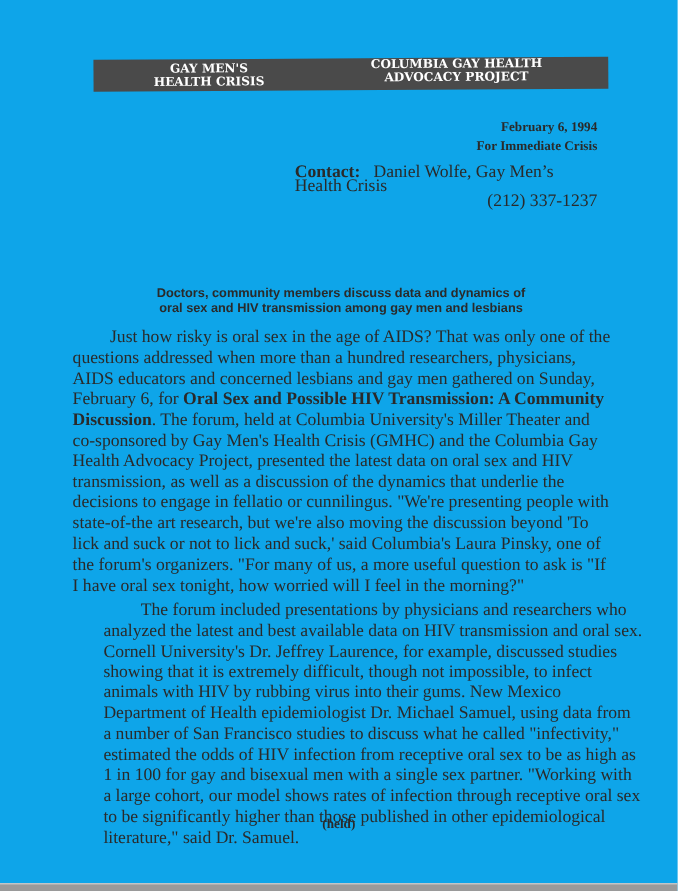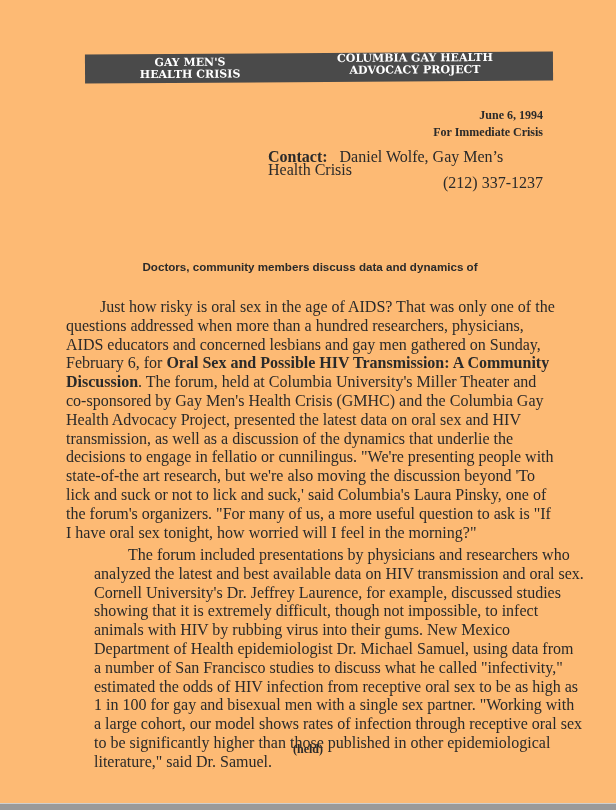--- a/index.html
+++ b/index.html
@@ -2,21 +2,21 @@
 <html><head>
 <meta charset="utf-8">
 <style>
   html, body { margin: 0; padding: 0; }
   body {
     width: 616px; height: 810px; overflow: hidden; position: relative;
     background: #fefdfa;
     font-family: "DejaVu Serif", "Liberation Serif", serif;
     color: #2a2a2a;
   }
-  .page { position: absolute; left: 0; top: 0; width: 616px; height: 803px; background: #fdba74; }
+  .page { position: absolute; left: 0; top: 0; width: 616px; height: 803px; background: #0ea5e9; }
   .bottom-strip { position: absolute; left: 0; top: 803px; width: 616px; height: 7px; background: #9a9a9a; border-top: 1px solid #cfcfcf; }
 
   .banner {
     position: absolute; left: 85px; top: 53px; width: 468px; height: 29px;
     background: #4a4a4a; transform: rotate(-0.35deg);
     color: #ffffff; font-weight: bold; font-size: 11px; line-height: 12px;
   }
   .banner-left { position: absolute; left: 50px; top: 3px; width: 110px; text-align: center; }
   .banner-right { position: absolute; left: 235px; top: 0px; width: 190px; text-align: center; }
 
@@ -44,36 +44,37 @@
       <div>GAY MEN'S</div>
       <div>HEALTH CRISIS</div>
     </div>
     <div class="banner-right">
       <div>COLUMBIA GAY HEALTH</div>
       <div>ADVOCACY PROJECT</div>
     </div>
   </div>
 
   <div class="date-block">
-    <div>June 6, 1994</div>
+    <div>February 6, 1994</div>
     <div>For Immediate Crisis</div>
   </div>
 
   <div class="contact-block">
     <div>
       <span class="contact-label">Contact:</span>
       &nbsp;
       <span>Daniel Wolfe, Gay Men’s Health Crisis</span>
     </div>
     <div class="contact-phone">(212) 337-1237</div>
   </div>
 
 
   <div class="subhead">
     <div>Doctors, community members discuss data and dynamics of</div>
+    <div>oral sex and HIV transmission among gay men and lesbians</div>
   </div>
 
   <p class="para para1"><span>Just how risky is oral sex in the age of AIDS?  That was only one of the questions addressed when more than a hundred researchers, physicians, AIDS educators and concerned lesbians and gay men gathered on Sunday, February 6, for </span><b>Oral Sex and Possible HIV Transmission:  A Community Discussion</b><span>.  The forum, held at Columbia University's Miller Theater and co-sponsored by Gay Men's Health Crisis (GMHC) and the Columbia Gay Health Advocacy Project, presented the latest data on oral sex and HIV transmission, as well as a discussion of the dynamics that underlie the decisions to engage in fellatio or cunnilingus.  "We're presenting people with state-of-the art research, but we're also moving the discussion beyond 'To lick and suck or not to lick and suck,' said Columbia's Laura Pinsky, one of the forum's organizers.  "For many of us, a more useful question to ask is "If I have oral sex tonight, how worried will I feel in the morning?"</span></p>
 
   <p class="para para2">The forum included presentations by physicians and researchers who analyzed the latest and best available data on HIV transmission and oral sex. Cornell University's Dr. Jeffrey Laurence, for example, discussed studies showing that it is extremely difficult, though not impossible, to infect animals with HIV by rubbing virus into their gums.  New Mexico Department of Health epidemiologist Dr. Michael Samuel, using data from a number of San Francisco studies to discuss what he called "infectivity," estimated the odds of HIV infection from receptive oral sex to be as high as 1 in 100 for gay and bisexual men with a single sex partner. "Working with a large cohort, our model shows rates of infection through receptive oral sex to be significantly higher than those published in other epidemiological literature," said Dr. Samuel.</p>
 
   <div class="more">(held)</div>
 </div>
 
 <div class="bottom-strip"></div>

